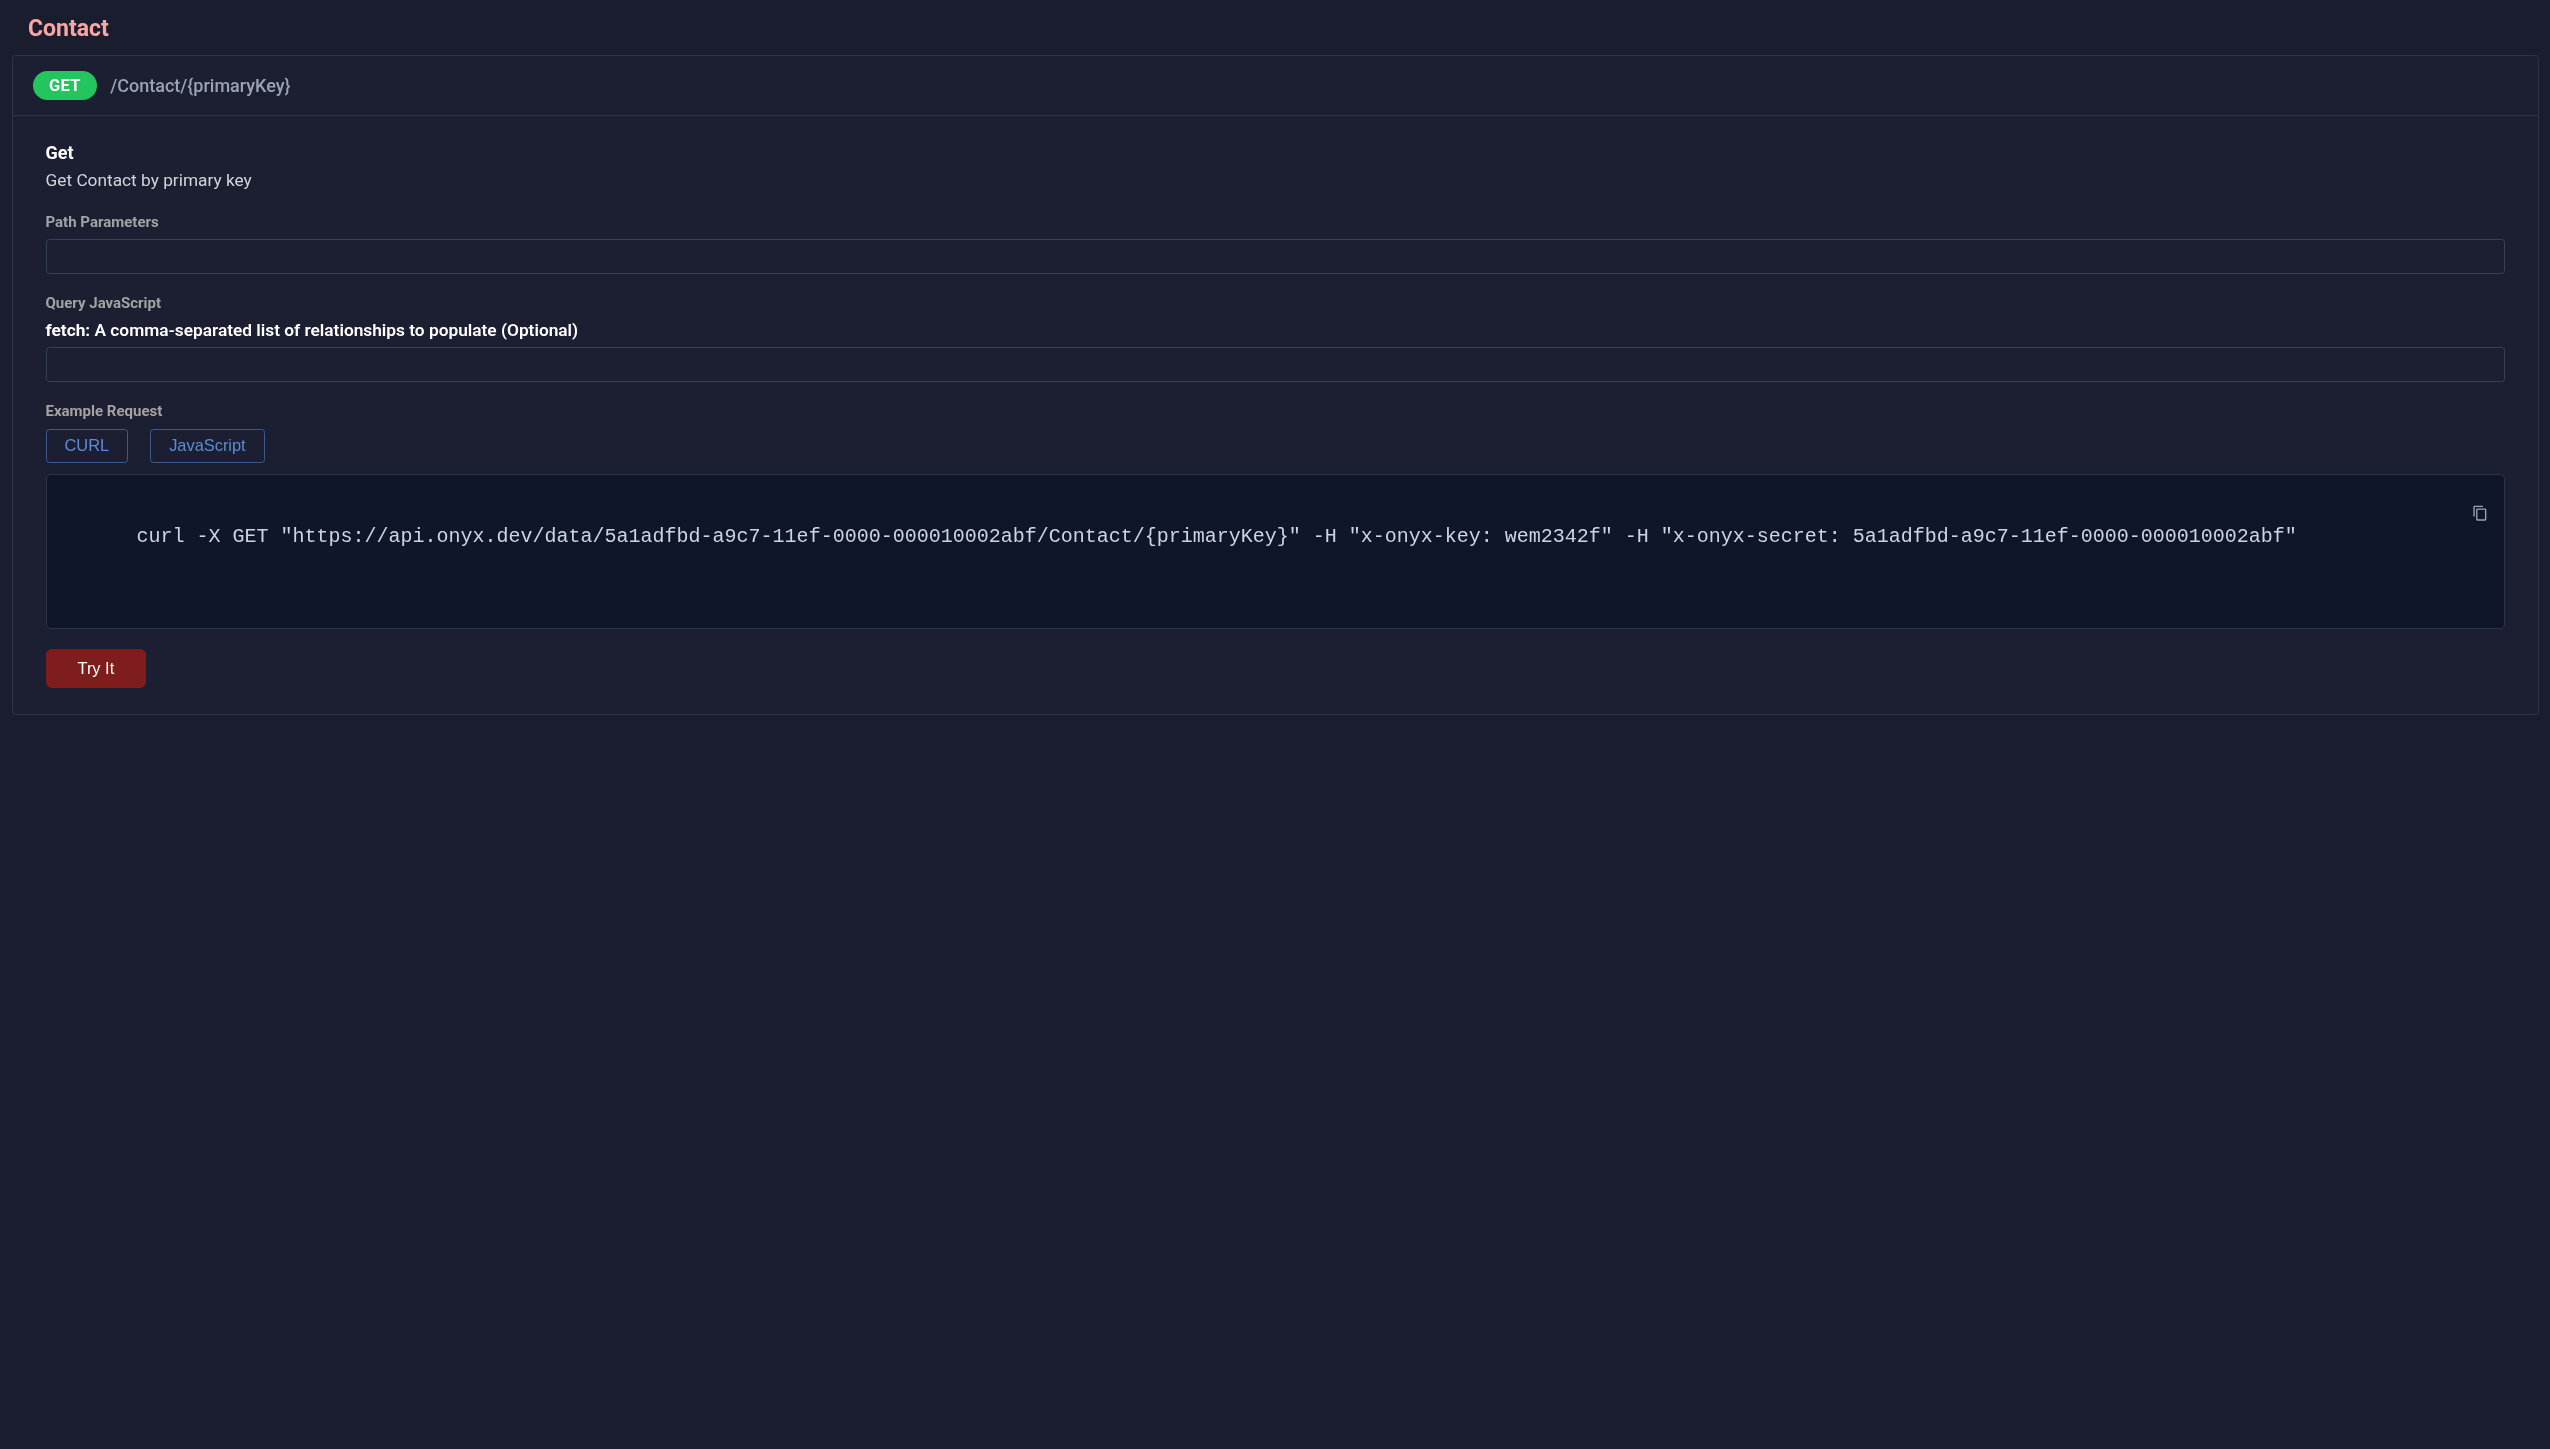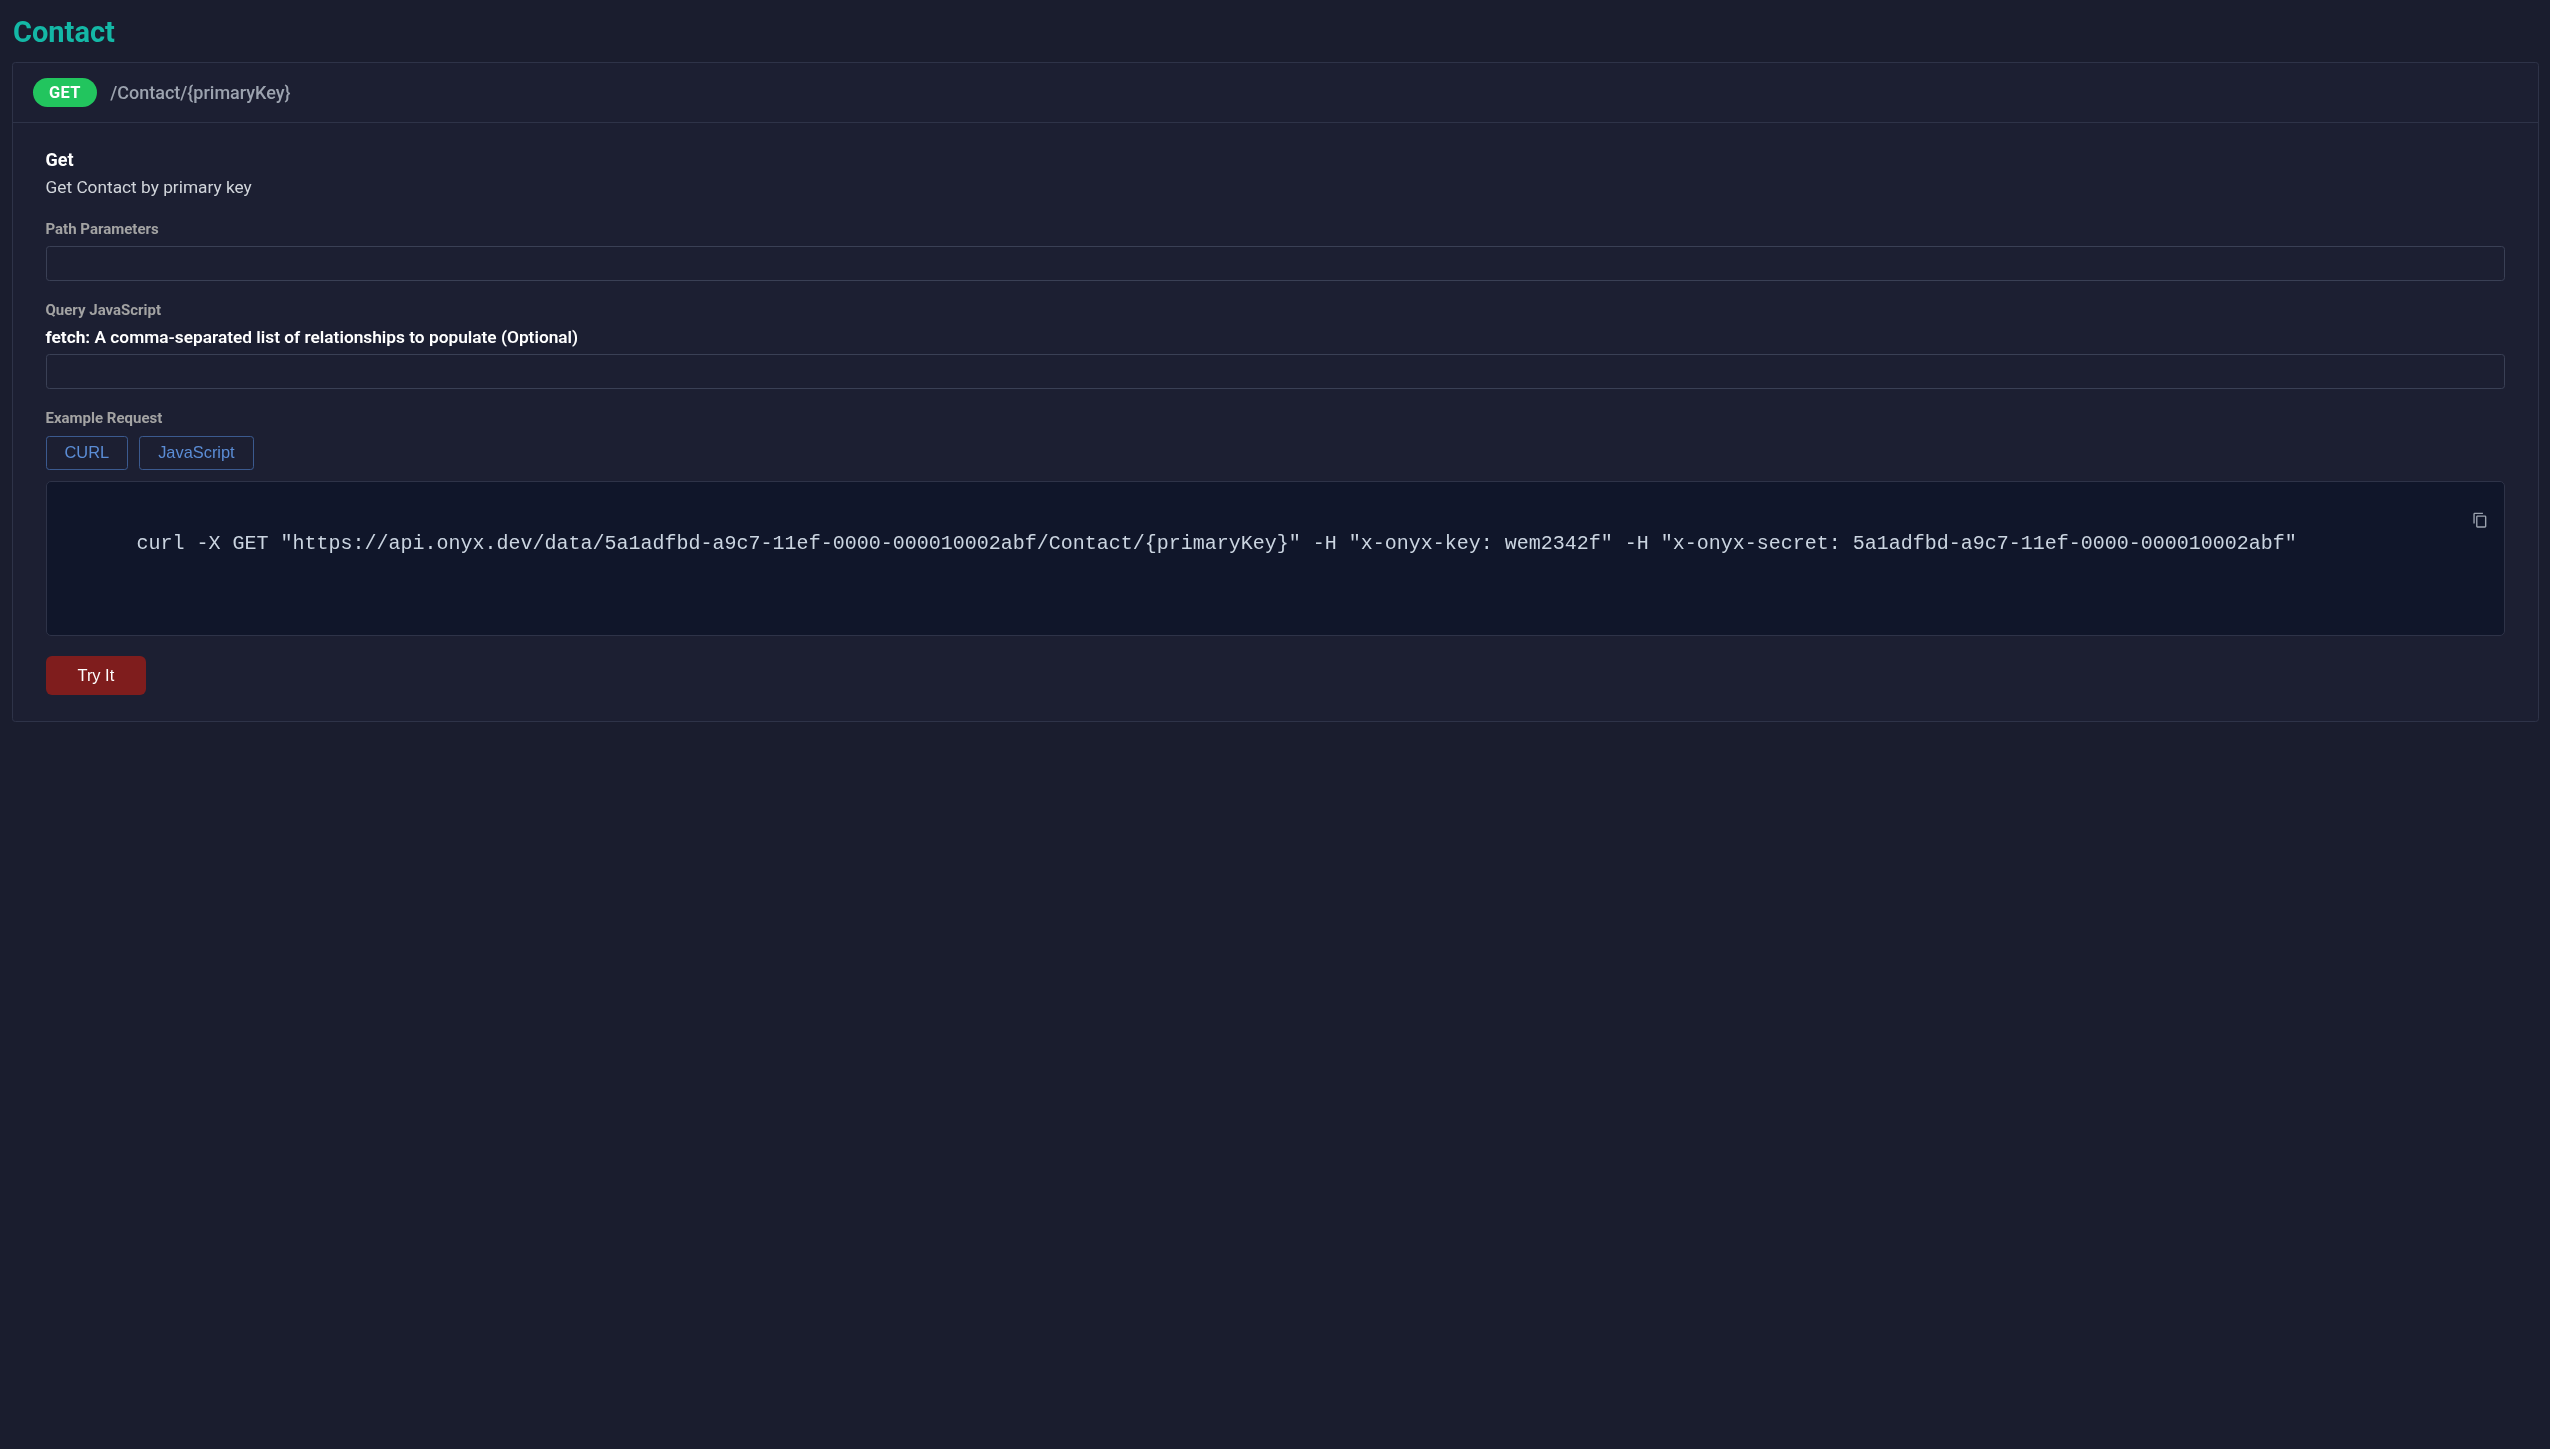--- a/index.html
+++ b/index.html
@@ -7,24 +7,24 @@
       margin: 0;
       padding: 0;
     }
     body {
       background: #1a1d2e;
       font-family: -apple-system, BlinkMacSystemFont, "Segoe UI", Roboto, Helvetica, Arial, sans-serif;
       color: #e5e7eb;
       padding: 0;
     }
     .page-title {
-      font-size: 29px;
+      font-size: 23px;
       font-weight: 700;
-      color: #14b8a6;
-      padding: 15px 13px 13px;
+      color: #fca5a5;
+      padding: 15px 28px 13px;
     }
     .panel {
       border: 0.8px solid #2e3348;
       border-radius: 3.3px;
       margin: 0 11.5px;
       background: #1c1f32;
     }
     .panel-header {
       display: flex;
       align-items: center;
@@ -82,21 +82,21 @@
       background: #1c1f32;
       border: 0.8px solid #3a4055;
       border-radius: 3.3px;
       padding: 8.2px 10px;
       color: #e5e7eb;
       font-size: 15px;
       margin-bottom: 20px;
     }
     .tab-row {
       display: flex;
-      gap: 11px;
+      gap: 22px;
       margin-bottom: 11.5px;
     }
     .tab-btn {
       background: transparent;
       border: 0.8px solid #3b5a8f;
       color: #5b8dd6;
       font-size: 16.4px;
       font-weight: 500;
       padding: 6.6px 18px;
       border-radius: 3.3px;

